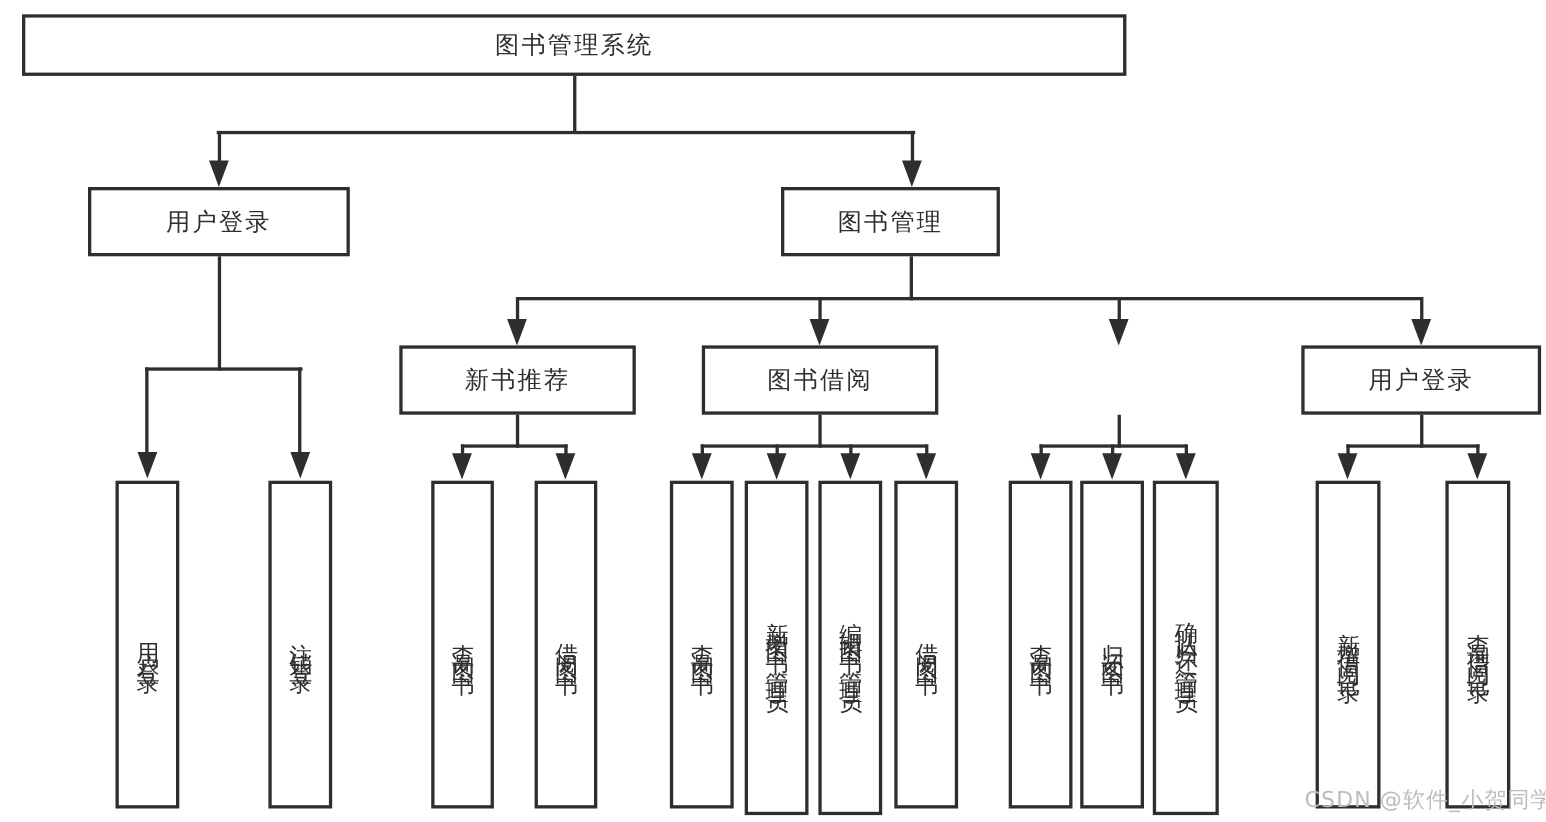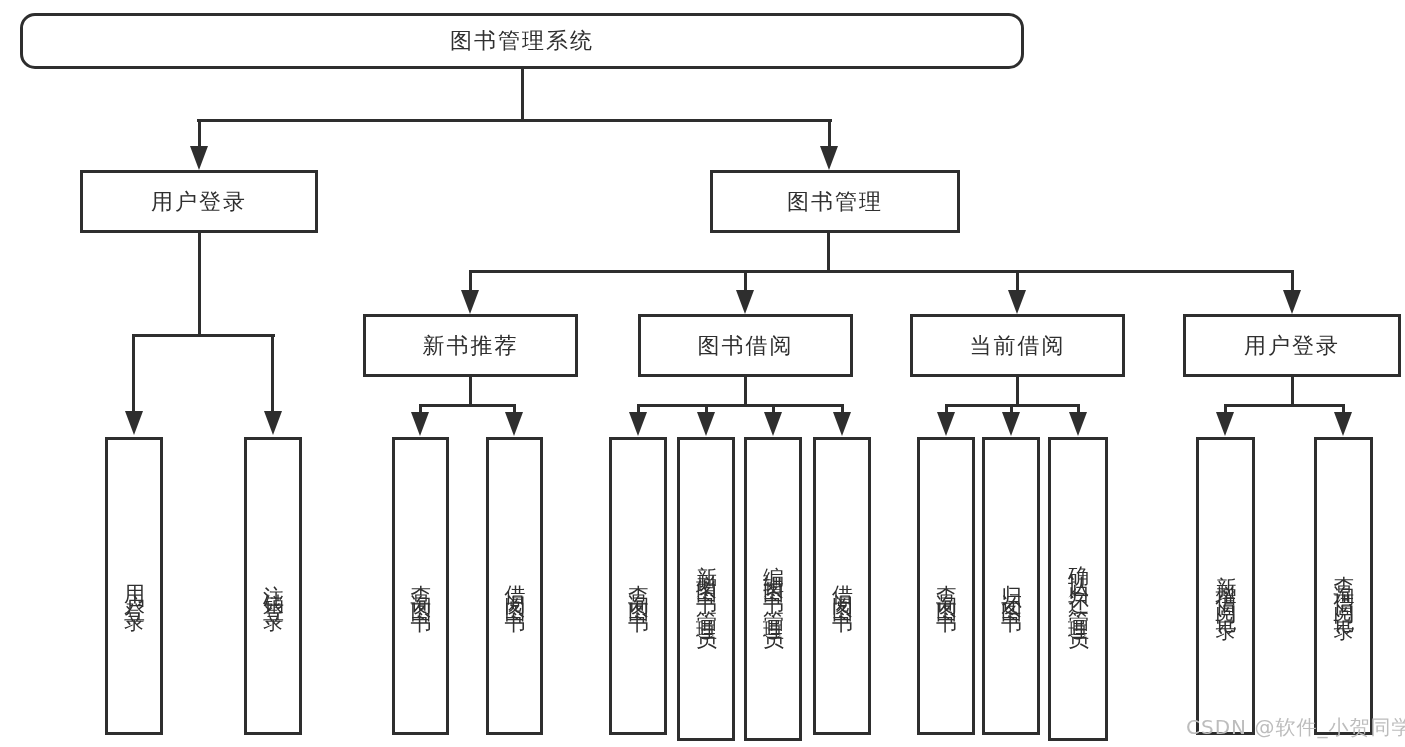--- a/index.html
+++ b/index.html
@@ -16,31 +16,31 @@
   .vline{position:absolute;width:3px;background:#2e2e2e;}
   .hline{position:absolute;height:3px;background:#2e2e2e;}
   .arrow{position:absolute;width:0;height:0;border-left:9px solid transparent;border-right:9px solid transparent;border-top:24px solid #2e2e2e;}
   .watermark{position:absolute;left:1186px;top:714px;font-size:20px;color:#bdbdbd;letter-spacing:1px;white-space:nowrap;z-index:5;}
 </style>
 </head>
 <body>
 
 <div class="canvas">
 
-  <div class="box hbox" style="left:20px;top:13px;width:1004px;height:56px;border-radius:15px;">图书管理系统</div>
+  <div class="box hbox" style="left:20px;top:13px;width:1004px;height:56px;">图书管理系统</div>
 
   <div class="vline" style="left:521px;top:69px;height:52px;"></div>
   <div class="hline" style="left:197px;top:119px;width:635px;"></div>
   <div class="vline" style="left:198px;top:119px;height:30px;"></div>
   <div class="arrow" style="left:190px;top:146px;"></div>
   <div class="vline" style="left:828px;top:119px;height:30px;"></div>
   <div class="arrow" style="left:820px;top:146px;"></div>
 
   <div class="box hbox" style="left:80px;top:170px;width:238px;height:63px;">用户登录</div>
-  <div class="box hbox" style="left:710px;top:170px;width:250px;height:63px;">图书管理</div>
+  <div class="box hbox" style="left:710px;top:170px;width:199px;height:63px;">图书管理</div>
 
   <div class="vline" style="left:198px;top:233px;height:104px;"></div>
   <div class="hline" style="left:132px;top:334px;width:143px;"></div>
   <div class="vline" style="left:132px;top:334px;height:80px;"></div>
   <div class="arrow" style="left:125px;top:411px;"></div>
   <div class="vline" style="left:271px;top:334px;height:80px;"></div>
   <div class="arrow" style="left:264px;top:411px;"></div>
 
   <div class="vline" style="left:827px;top:233px;height:40px;"></div>
   <div class="hline" style="left:469px;top:270px;width:824px;"></div>
@@ -48,21 +48,20 @@
   <div class="arrow" style="left:461px;top:290px;"></div>
   <div class="vline" style="left:744px;top:270px;height:23px;"></div>
   <div class="arrow" style="left:736px;top:290px;"></div>
   <div class="vline" style="left:1016px;top:270px;height:23px;"></div>
   <div class="arrow" style="left:1008px;top:290px;"></div>
   <div class="vline" style="left:1291px;top:270px;height:23px;"></div>
   <div class="arrow" style="left:1283px;top:290px;"></div>
 
   <div class="box hbox" style="left:638px;top:314px;width:215px;height:63px;">图书借阅</div>
   <div class="box hbox" style="left:363px;top:314px;width:215px;height:63px;">新书推荐</div>
-  <div class="box hbox" style="left:910px;top:314px;width:215px;height:63px;">当前借阅</div>
   <div class="box hbox" style="left:1183px;top:314px;width:218px;height:63px;">用户登录</div>
 
   <div class="vline" style="left:469px;top:377px;height:30px;"></div>
   <div class="hline" style="left:419px;top:404px;width:97px;"></div>
   <div class="vline" style="left:419px;top:404px;height:10px;"></div>
   <div class="arrow" style="left:411px;top:412px;"></div>
   <div class="vline" style="left:513px;top:404px;height:10px;"></div>
   <div class="arrow" style="left:505px;top:412px;"></div>
 
   <div class="vline" style="left:744px;top:377px;height:30px;"></div>

